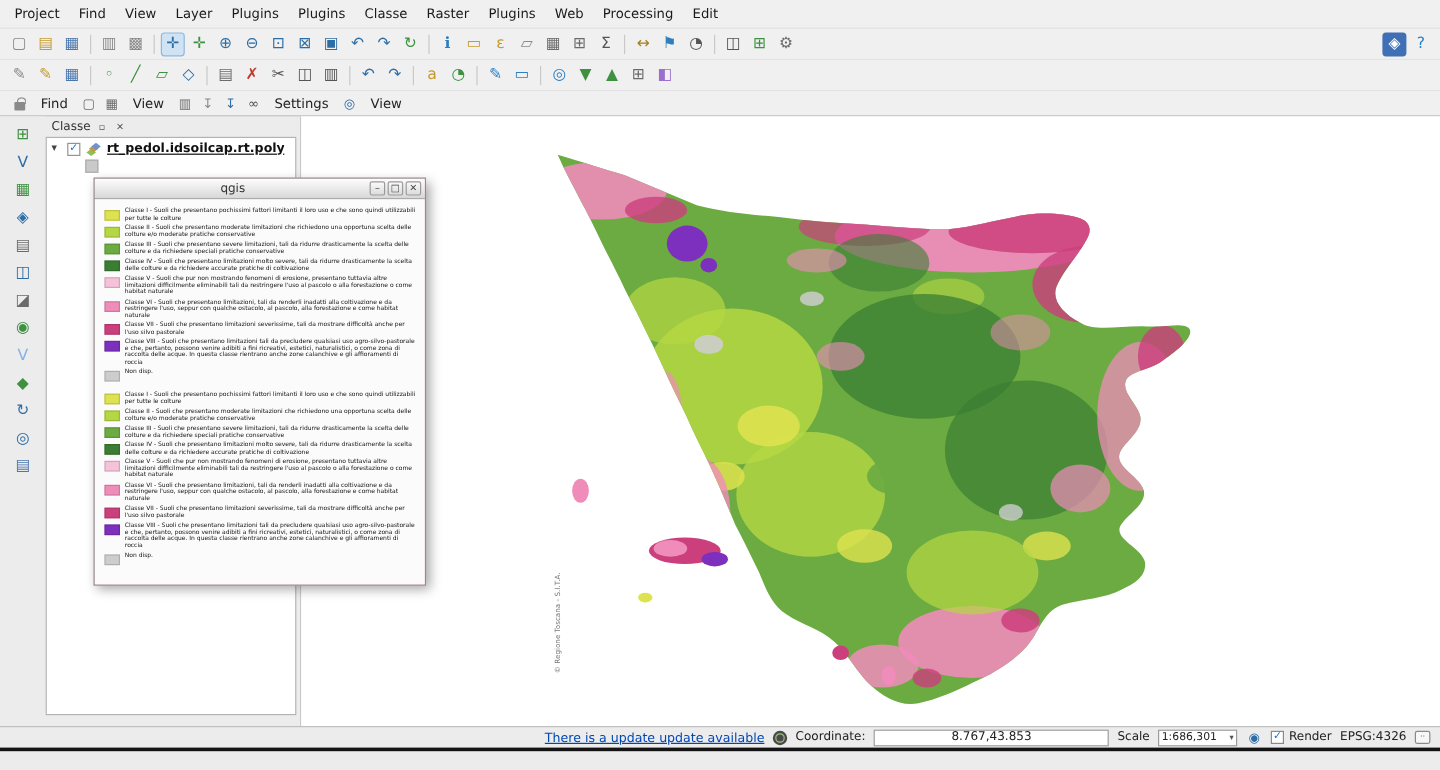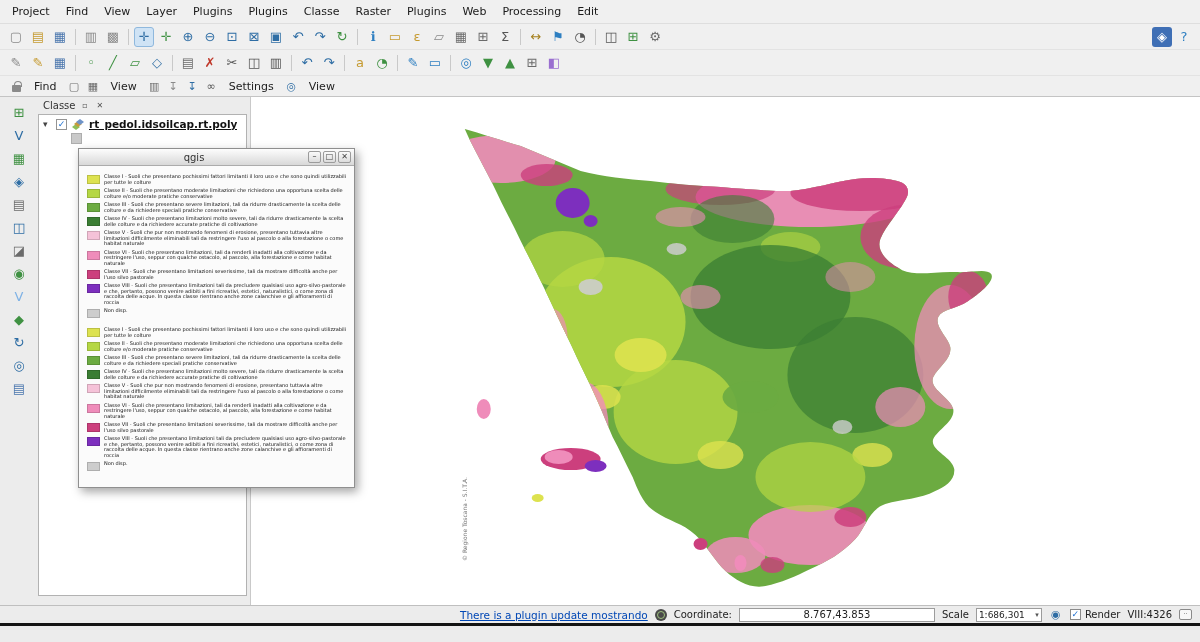--- a/index.html
+++ b/index.html
@@ -549,32 +549,32 @@
           <div class="legend-entry">
             <span class="legend-swatch" style="background: rgb(205, 205, 205);"></span>
             <div class="legend-text">Non disp.</div>
           </div>
         </div>
       </div>
   </div>
 
   <div class="statusbar">
     <span class="sb-spacer"></span>
-    <a class="plugin-link" href="#">There is a plugin update mostrando</a>
+    <a class="plugin-link" href="#">There is a update update available</a>
     <span class="globe"></span>
     <span>Coordinate:</span>
     <input class="coord-input" value="8.767,43.853" style="">
     <span>Scale</span>
     <span class="scale-combo">
       <span>1:686,301</span>
       <span class="arrow">▾</span>
     </span>
     <span class="mini-icon" style="color:#2e6da4">◉</span>
     <span class="render-wrap">
       <span class="render-box">✓</span>
       <span>Render</span>
     </span>
-    <span class="crs">VIII:4326</span>
+    <span class="crs">EPSG:4326</span>
     <span class="msg-icon">··</span>
   </div>
 
   <div class="bottom-strip"></div>
 </div>
 
 </body></html>

